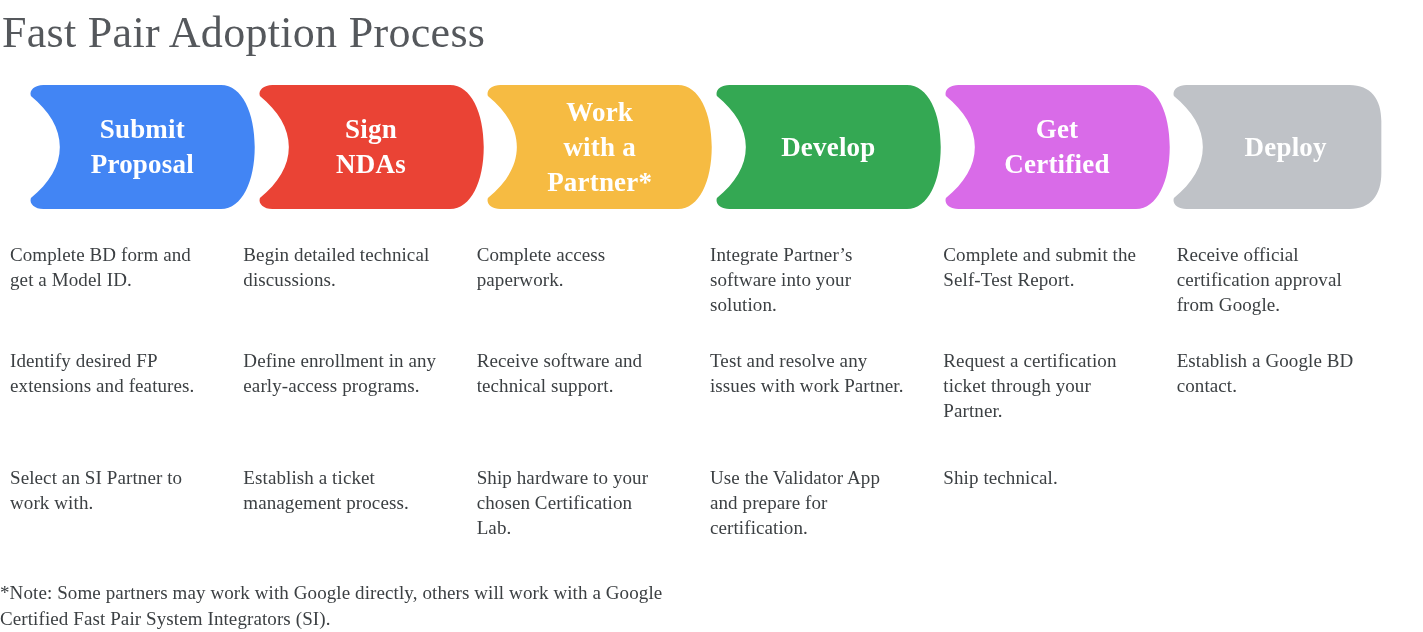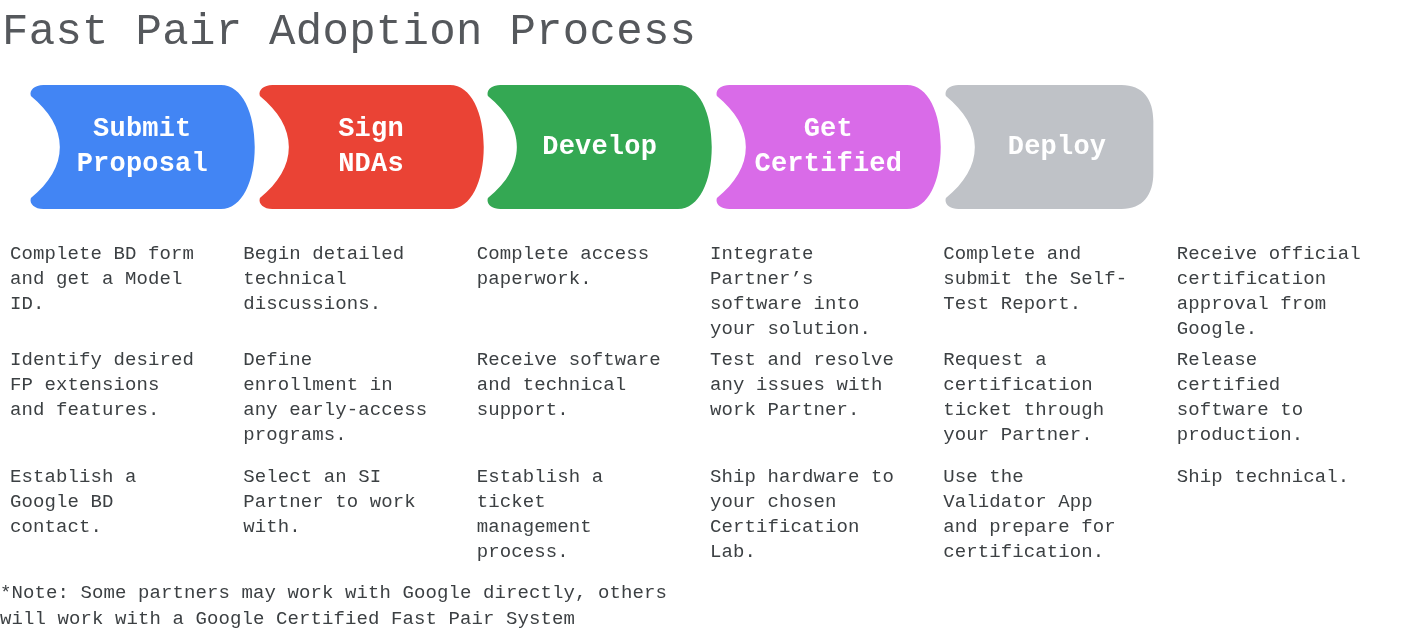--- a/index.html
+++ b/index.html
@@ -3,21 +3,21 @@
 <meta charset="utf-8">
 <style>
   * { box-sizing: border-box; }
   html, body { margin: 0; padding: 0; background: #ffffff; }
   .page {
     width: 1400px;
     height: 632px;
     position: relative;
     overflow: hidden;
     background: #ffffff;
-    font-family: Liberation Mono, monospace;
+    font-family: Liberation Serif, serif;
   }
   .title {
     margin: 0;
     padding: 6px 0 0 2px;
     font-size: 44px;
     line-height: 53px;
     font-weight: 400;
     color: #55585C;
     letter-spacing: 0.3px;
   }
@@ -83,20 +83,28 @@
     </div>
 
     <div class="stage">
       <svg viewBox="0 0 237 124" preserveAspectRatio="none">
         <path d="M 16 0 L 200 0 C 222 0 235 28 235 62 C 235 96 222 124 200 124 L 16 124 C 7 124 1 119 3 113 C 22 98 33 81 33 62 C 33 43 22 26 3 11 C 1 5 7 0 16 0 Z" fill="#EA4335"></path>
       </svg>
       <div class="stage-label">Sign
 NDAs</div>
     </div>
 
+    <div class="stage">
+      <svg viewBox="0 0 237 124" preserveAspectRatio="none">
+        <path d="M 16 0 L 200 0 C 222 0 235 28 235 62 C 235 96 222 124 200 124 L 16 124 C 7 124 1 119 3 113 C 22 98 33 81 33 62 C 33 43 22 26 3 11 C 1 5 7 0 16 0 Z" fill="#F6BB42"></path>
+      </svg>
+      <div class="stage-label">Work
+with a
+Partner*</div>
+    </div>
 
     <div class="stage">
       <svg viewBox="0 0 237 124" preserveAspectRatio="none">
         <path d="M 16 0 L 200 0 C 222 0 235 28 235 62 C 235 96 222 124 200 124 L 16 124 C 7 124 1 119 3 113 C 22 98 33 81 33 62 C 33 43 22 26 3 11 C 1 5 7 0 16 0 Z" fill="#34A853"></path>
       </svg>
       <div class="stage-label">Develop</div>
     </div>
 
     <div class="stage">
       <svg viewBox="0 0 237 124" preserveAspectRatio="none">
@@ -122,21 +130,20 @@
     <div class="step-cell">Complete access paperwork.</div>
     <div class="step-cell">Integrate Partner’s software into your solution.</div>
     <div class="step-cell">Complete and submit the Self-Test Report.</div>
     <div class="step-cell">Receive official certification approval from Google.</div>
 
     <div class="step-cell">Identify desired FP extensions and features.</div>
     <div class="step-cell">Define enrollment in any early-access programs.</div>
     <div class="step-cell">Receive software and technical support.</div>
     <div class="step-cell">Test and resolve any issues with work Partner.</div>
     <div class="step-cell">Request a certification ticket through your Partner.</div>
-    <div class="step-cell">Release certified software to production.</div>
 
     <div class="step-cell">Establish a Google BD contact.</div>
     <div class="step-cell">Select an SI Partner to work with.</div>
     <div class="step-cell">Establish a ticket management process.</div>
     <div class="step-cell">Ship hardware to your chosen Certification Lab.</div>
     <div class="step-cell">Use the Validator App and prepare for certification.</div>
     <div class="step-cell">Ship technical.</div>
   </div>
 
   <div class="footnote">*Note: Some partners may work with Google directly, others will work with a Google Certified Fast Pair System Integrators (SI).</div>

